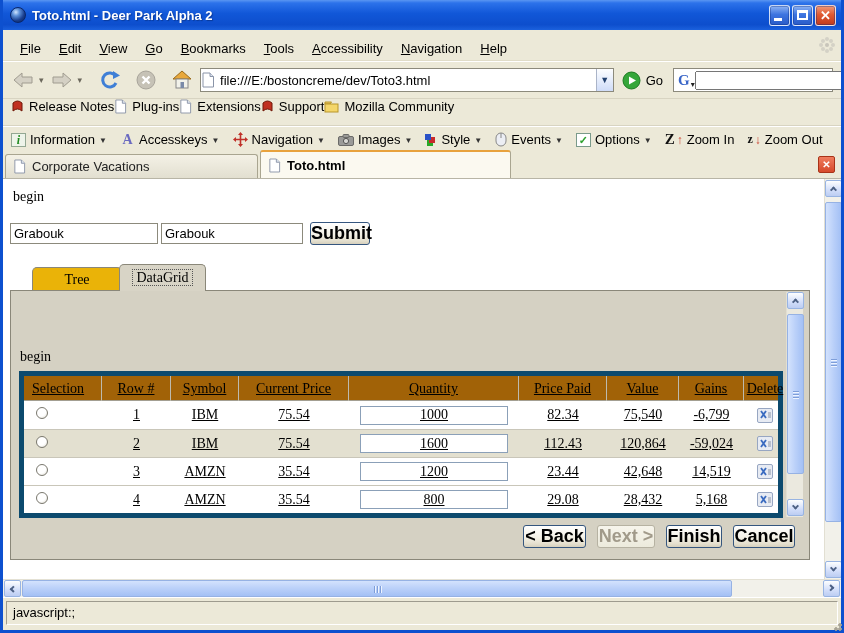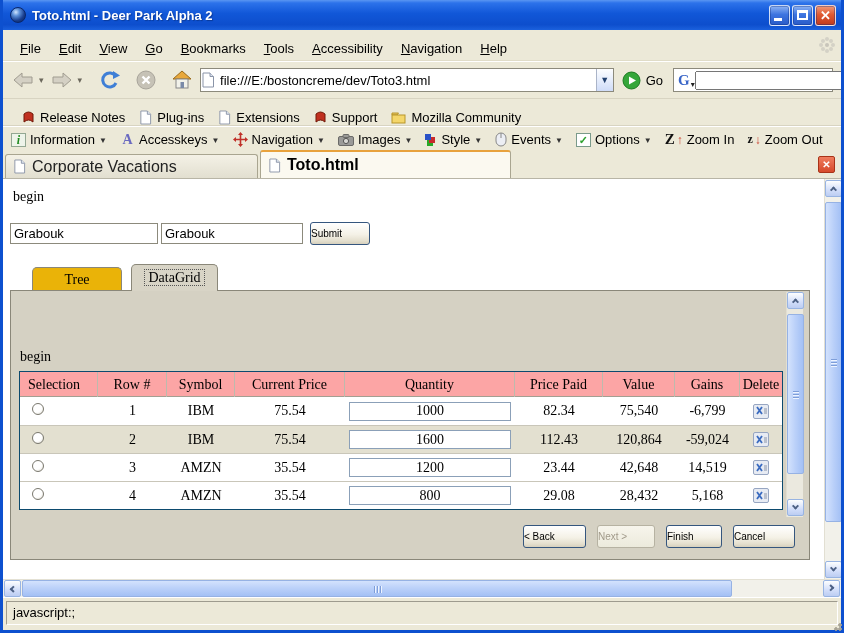--- a/index.html
+++ b/index.html
@@ -45,91 +45,91 @@
   .combo-btn{ width:17px; height:22px; border-left:1px solid #aab4c8;
     background:linear-gradient(180deg,#fdfeff,#cfdcf8); display:flex;align-items:center;justify-content:center;
     font-size:9px; color:#22406e;}
   .go-wrap{ display:flex; align-items:center; gap:5px; margin-right:6px;}
   .go-label{ font-size:13px; }
   .searchbox{ width:160px; height:24px; background:#fff; border:1px solid #8c8a7c; display:flex; align-items:center; padding-left:4px;}
   .g-logo{ font-family:"Liberation Serif",serif; font-weight:bold; color:#3a66c8; font-size:15px; line-height:15px;}
   .g-caret{ font-size:8px; color:#222; margin-left:1px; margin-top:8px;}
 
   
-  .bookmarksbar{ height:27px; flex:0 0 27px; background:#ece9d8; display:flex; align-items:flex-end;
-    padding-left:19px; gap:14px; border-bottom:1px solid #d8d4c2;}
+  .bookmarksbar{ height:27px; flex:0 0 27px; background:#ece9d8; display:flex; align-items:flex-start;
+    padding-left:8px; border-bottom:1px solid #d8d4c2;}
   .bm-item{ display:flex; align-items:center; gap:5px; font-size:13px;}
   .devbar{ height:26px; flex:0 0 26px; background:#ece9d8; display:flex; align-items:center;
     padding-left:8px; gap:13px; border-top:1px solid #fff;}
   .dev-item{ display:flex; align-items:center; gap:4px; font-size:13px;}
   .dd-caret{ font-size:8px; color:#333; margin-top:2px;}
   .ico-box{ width:15px; height:14px; display:inline-flex; align-items:center; justify-content:center;}
   .ico-info{ background:#eef4ea; border:1px solid #93a893; font-family:"Liberation Serif",serif;
     font-style:italic; font-weight:bold; color:#1f8a1f; font-size:12px; line-height:10px;}
   .ico-access{ color:#6a6ac0; font-weight:bold; font-size:14px; font-family:"Liberation Serif",serif;}
   .ico-options{ background:#fff; border:1px solid #7a9a8a; color:#2fa22f; font-size:11px; font-weight:bold; line-height:10px;}
   .ico-zoomZ{ font-family:"Liberation Serif",serif; font-weight:bold; color:#111; font-size:15px;}
   .ico-zoomz{ font-family:"Liberation Serif",serif; font-weight:bold; color:#111; font-size:12px;}
   .red-arrow{ color:#cc4433; font-weight:bold; font-size:12px; margin-left:-2px;}
   .ico-style{ position:relative; width:12px; height:12px;}
   .ico-style::before{ content:""; position:absolute; left:0; top:0; width:6px; height:6px; background:#2a52c8;
     box-shadow:4px 3px 0 #c82a2a, 2px 6px 0 #28a828;}
 
   
   .tabbar{ height:27px; flex:0 0 27px; background:#ece9d8; position:relative; border-bottom:1px solid #b8b5a6;}
   .btab{ position:absolute; bottom:0; height:24px; display:flex; align-items:center; gap:6px;
-    padding-left:7px; font-size:16px; border:1px solid #a9a590; border-bottom:none; border-radius:3px 3px 0 0;}
+    padding-left:7px; font-size:13px; border:1px solid #a9a590; border-bottom:none; border-radius:3px 3px 0 0;}
   .btab.inactive{ left:2px; width:253px; background:linear-gradient(180deg,#f4f1e6,#e2dfd0); color:#222;}
   .btab.active{ left:257px; width:251px; background:#fbf9f0; font-weight:bold;
     border-top:2px solid #e8a23d; height:28px;}
   .tab-close{ position:absolute; right:6px; top:4px; width:17px; height:17px; border-radius:2px;
     background:linear-gradient(180deg,#ef7d5e,#d6492b); border:1px solid #a83318; color:#fff;
     font-size:10px; font-weight:bold; text-align:center; line-height:15px;}
 
   
   .content{ height:400px; flex:0 0 400px; background:#fff; position:relative; overflow:hidden;
     font-family:"Liberation Serif",serif;}
   .page-begin{ position:absolute; left:10px; top:10px; font-size:14px;}
   .txt-input{ position:absolute; top:44px; height:21px; border:1px solid #8c8a7c; background:#fff;
     font-family:"Liberation Sans",sans-serif; font-size:13px; padding-left:3px; outline:none;}
   #field1{ left:7px; width:148px;}
   #field2{ left:158px; width:142px;}
   .xp-btn{ border:1px solid #35567e; border-radius:3px; font-family:"Liberation Sans",sans-serif;
-    font-size:10px; color:#000; text-align:left;
-    background:linear-gradient(180deg,#ffffff 0%,#f4f1e6 55%,#e4dfce 85%,#d6d0bd 100%);}
+    font-size:18px; color:#000; text-align:center;
+    background:linear-gradient(180deg,#ffffff 0%,#f4f1e6 55%,#e4dfce 85%,#d6d0bd 100%);font-weight:bold;}
   #submit-btn{ position:absolute; left:307px; top:43px; width:60px; height:23px;}
 
   
   .itab{ position:absolute; font-size:14px; text-align:center; border:1px solid #8a8779;
     border-bottom:none; border-radius:5px 5px 0 0;}
   .itab.tree{ left:29px; top:88px; width:90px; height:23px; line-height:23px; background:#eab308;}
-  .itab.dg{ left:128px; top:85px; width:87px; height:27px; line-height:26px; background:#d8d4c6; z-index:2;}
+  .itab.dg{ left:116px; top:85px; width:87px; height:27px; line-height:26px; background:#d8d4c6; z-index:2;}
   .itab.dg .dg-label{ border:1px dotted #555; padding:0 3px;}
 
   
   .panel{ position:absolute; left:7px; top:111px; width:800px; height:270px;
     background:#d5d1c3; border:1px solid #8a8779;}
   .panel-begin{ position:absolute; left:9px; top:58px; font-size:14px;}
 
   
-  .grid{ position:absolute; left:8px; top:80px; width:764px; border:1px solid #0c4a6e; background:#fca5a5;}
+  .grid{ position:absolute; left:8px; top:80px; width:764px; border:5px solid #0c4a6e; background:#a16207;text-decoration:underline;}
   .grow{ display:grid; grid-template-columns:78px 69px 68px 110px 170px 88px 72px 65px 42px; align-items:center;}
   .grow.header{ height:25px; border-bottom:1px solid #a39f92;}
   .grow.header .hcell{ font-size:14px; text-align:center; height:25px; line-height:25px;
     border-right:1px solid #bdbaad; overflow:hidden;}
   .grow.header .hcell:first-child{ text-align:left; padding-left:8px;}
   .grow.header .hcell:last-child{ border-right:none;}
   .grow.datarow{ height:28px; border-top:1px solid #c9c6b9; background:#fff;}
   .grow.datarow:nth-child(2){ border-top:none;}
   .grow.datarow.hl{ background:#e3e0d0;}
   .dcell{ font-size:14px; text-align:center;}
   .dcell.sel{ text-align:left; padding-left:12px;}
   .radio{ display:inline-block; width:12px; height:12px; border-radius:50%;
     border:1px solid #7a786e; background:radial-gradient(circle at 35% 30%,#fff 55%,#d8d5c8 100%);}
-  .qty-input{ width:162px; height:19px; border:1px solid #8ba0b8; background:#fff; text-align:center;
+  .qty-input{ width:148px; height:19px; border:1px solid #8ba0b8; background:#fff; text-align:center;
     font-family:"Liberation Serif",serif; font-size:14px; outline:none; margin:0 auto; display:block;}
   .del-btn{ width:16px; height:15px; margin:0 auto; display:flex; align-items:center; justify-content:center;
     background:#e7ebf3; border:1px solid #97a6c2; border-radius:2px;}
 
   
   .wizard{ position:absolute; right:14px; top:234px; display:flex; gap:11px;}
   .wizard .xp-btn{ height:23px;}
   #btn-back{ width:63px;}
   #btn-next{ width:58px; border-color:#b6b2a2; color:#a19a8a;
     background:linear-gradient(180deg,#f7f5ec,#eceadc);}

